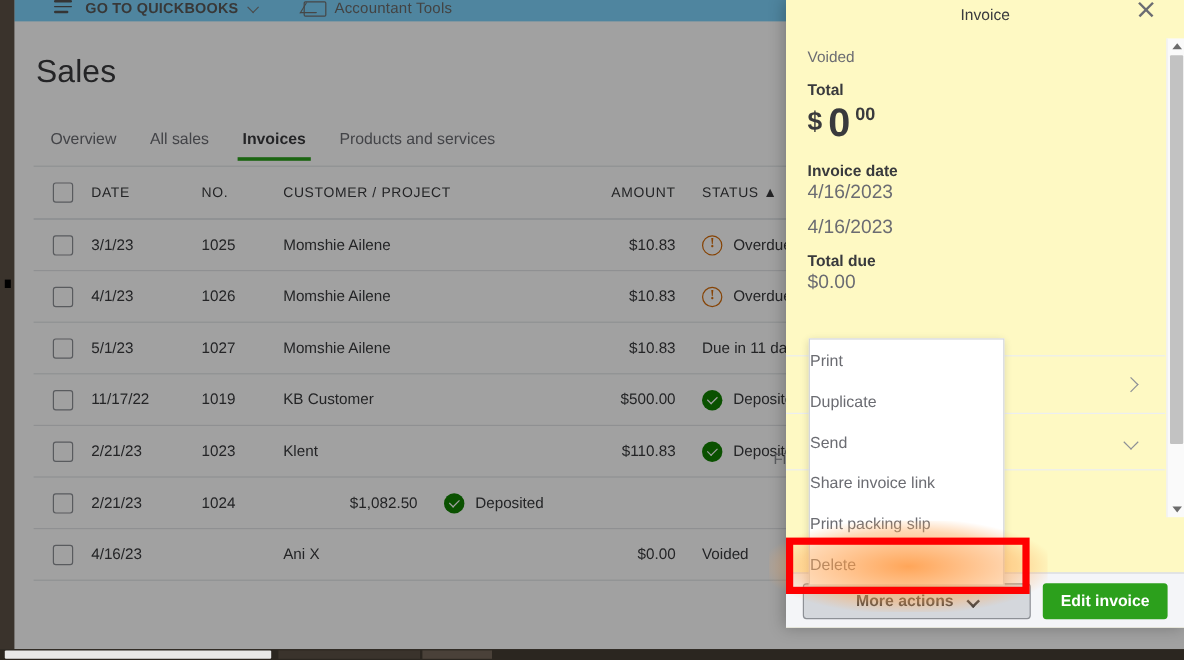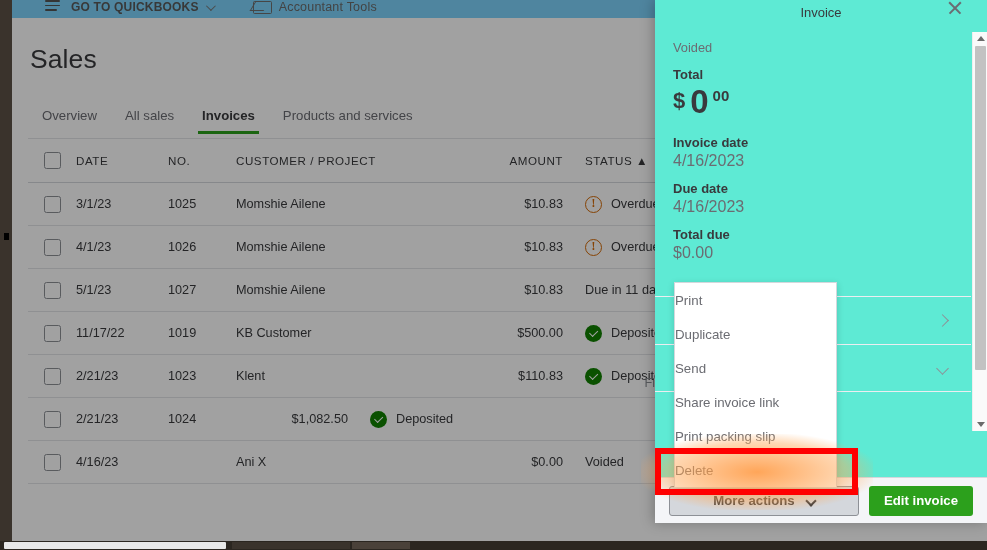--- a/index.html
+++ b/index.html
@@ -84,21 +84,21 @@
 
   
   #hscroll { position: absolute; left: 0; bottom: 0; width: 987px; height: 9px; background: #2b2620; z-index: 30; }
   #hscroll .thumb { position: absolute; left: 4px; top: 1px; width: 222px; height: 7px; background: #e8e8e8; border-radius: 1px; }
   #hscroll .seg1 { position:absolute; left: 232px; top: 1px; width: 118px; height: 7px; background:#3a332c; }
   #hscroll .seg2 { position:absolute; left: 352px; top: 1px; width: 58px; height: 7px; background:#4a4139; }
 
   
   #panel {
     position: absolute; left: 655px; top: 0; width: 332px; height: 523px;
-    background: #5eead4; z-index: 10; box-shadow: -2px 0 12px rgba(0,0,0,.25);
+    background: #fef9c3; z-index: 10; box-shadow: -2px 0 12px rgba(0,0,0,.25);
     display: flex; flex-direction: column;
   }
   #panel-head { height: 24px; flex: none; position: relative; display:flex; align-items:center; justify-content:center; }
   #panel-title { font-size: 13px; color: #393a3d; }
   #panel-close { position: absolute; right: 22px; top: -2px; width: 20px; height: 20px; cursor: pointer; }
   #panel-close:before, #panel-close:after {
     content:""; position:absolute; left: 2px; top: 9px; width: 16px; height: 1.5px; background: #6b6c72;
   }
   #panel-close:before { transform: rotate(45deg); }
   #panel-close:after  { transform: rotate(-45deg); }
@@ -335,21 +335,20 @@
         </div>
 
         <div class="p-gap"></div>
 
         <div class="p-block">
           <div class="p-label">Invoice date</div>
           <div class="p-value">4/16/2023</div>
         </div>
 
         <div class="p-block">
-          <div class="p-label">Due date</div>
           <div class="p-value">4/16/2023</div>
         </div>
 
         <div class="p-block">
           <div class="p-label">Total due</div>
           <div class="p-value">$0.00</div>
         </div>
       </div>
 
       <div class="p-row" id="p-row-1">

